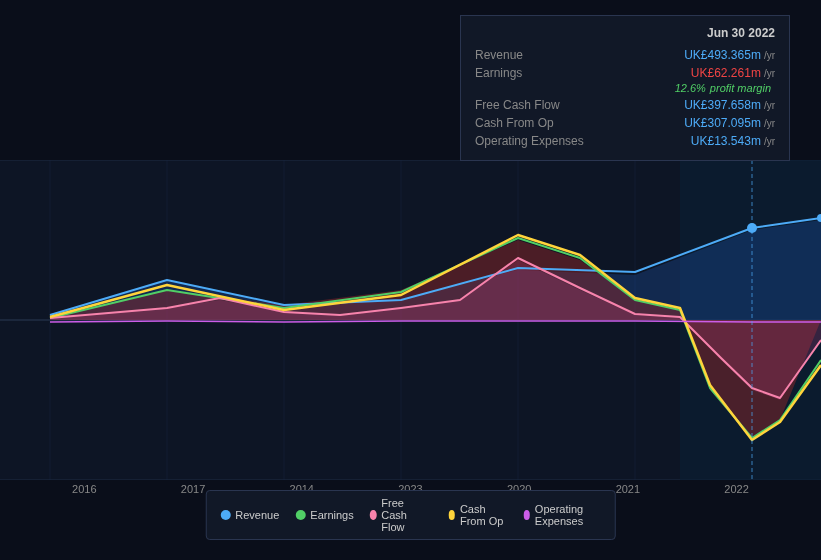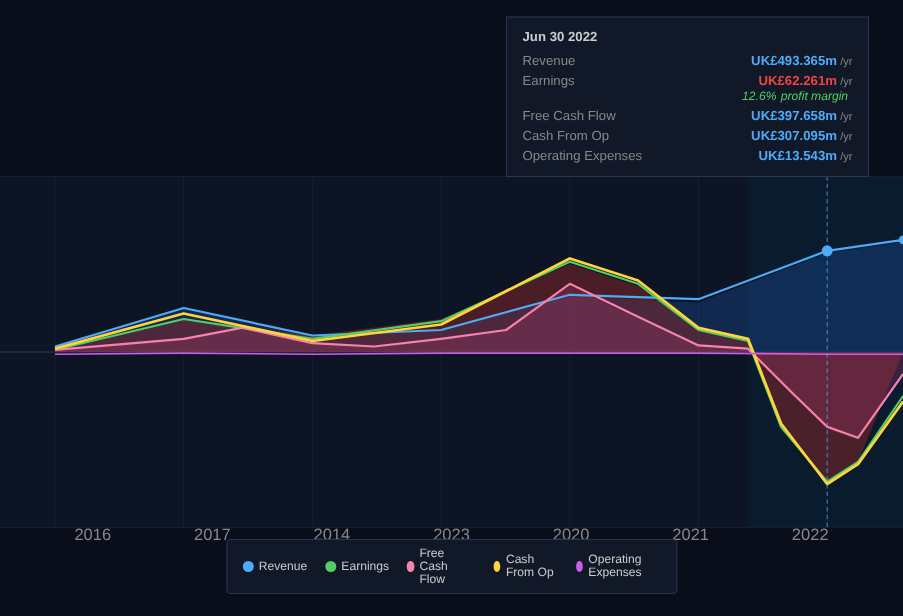--- a/index.html
+++ b/index.html
@@ -28,30 +28,31 @@
       border: 1px solid #2a3550;
       padding: 10px 14px;
       width: 330px;
       z-index: 10;
     }
     .tooltip-title {
       color: #ccc;
       font-size: 12px;
       margin-bottom: 6px;
       font-weight: bold;
+      text-align: right;
     }
     .tooltip-row {
       display: flex;
       justify-content: space-between;
       align-items: center;
       padding: 2px 0;
       font-size: 12px;
     }
     .tooltip-label { color: #888; }
-    .tooltip-value { color: #4dabf7; font-weight: bold; margin-top: 26px; }
+    .tooltip-value { color: #4dabf7; font-weight: normal; margin-top: 26px; }
     .tooltip-value.green { color: #ef4444; }
     .tooltip-unit { color: #888; font-size: 10px; margin-left: 3px; }
     .profit-margin-row {
       display: flex;
       justify-content: flex-end;
       font-size: 11px;
       color: #888;
       padding: 0 0 2px 0;
       font-style: italic;
     }
@@ -72,21 +73,21 @@
     .x-labels {
       position: absolute;
       bottom: 60px;
       left: 0;
       width: 821px;
       display: flex;
       justify-content: space-around;
       padding: 0 30px;
     }
     .x-label {
-      font-size: 15px;
+      font-size: 11px;
       color: #888;
     }
 
     
     .legend {
       position: absolute;
       bottom: 20px;
       left: 50%;
       transform: translateX(-50%);
       display: flex;

